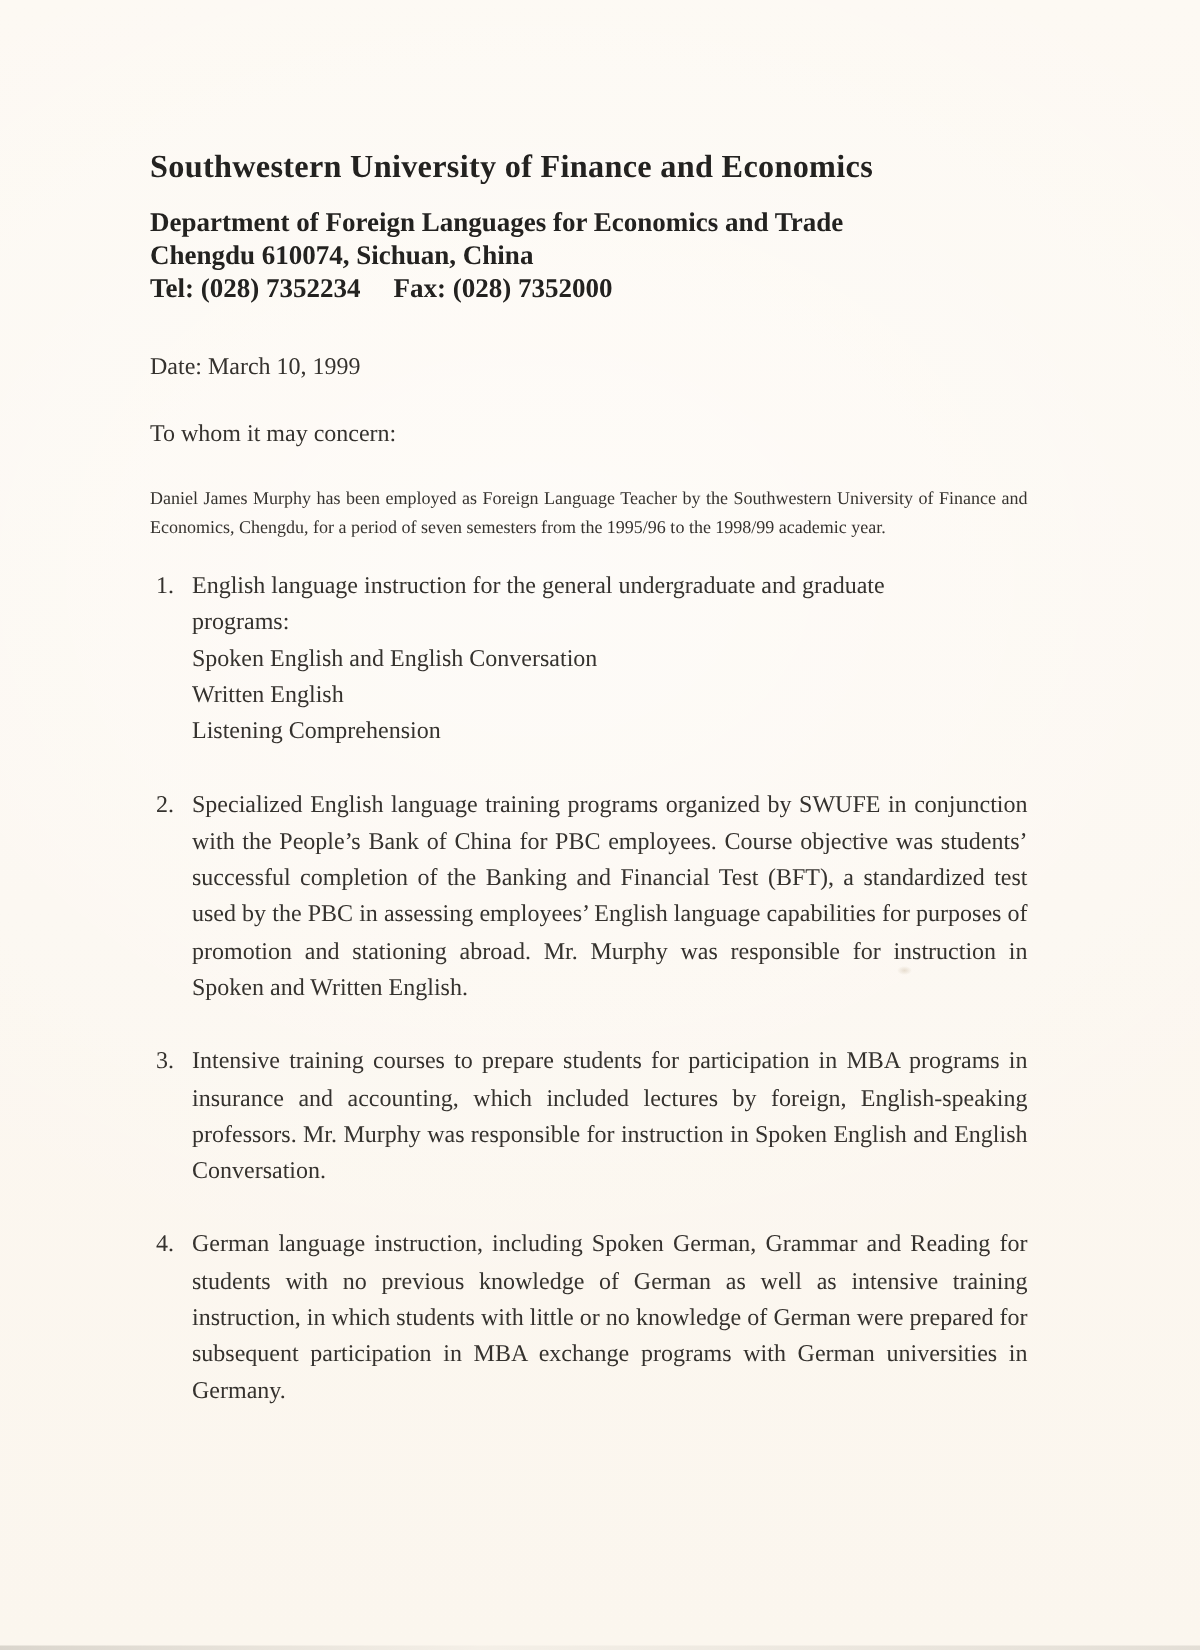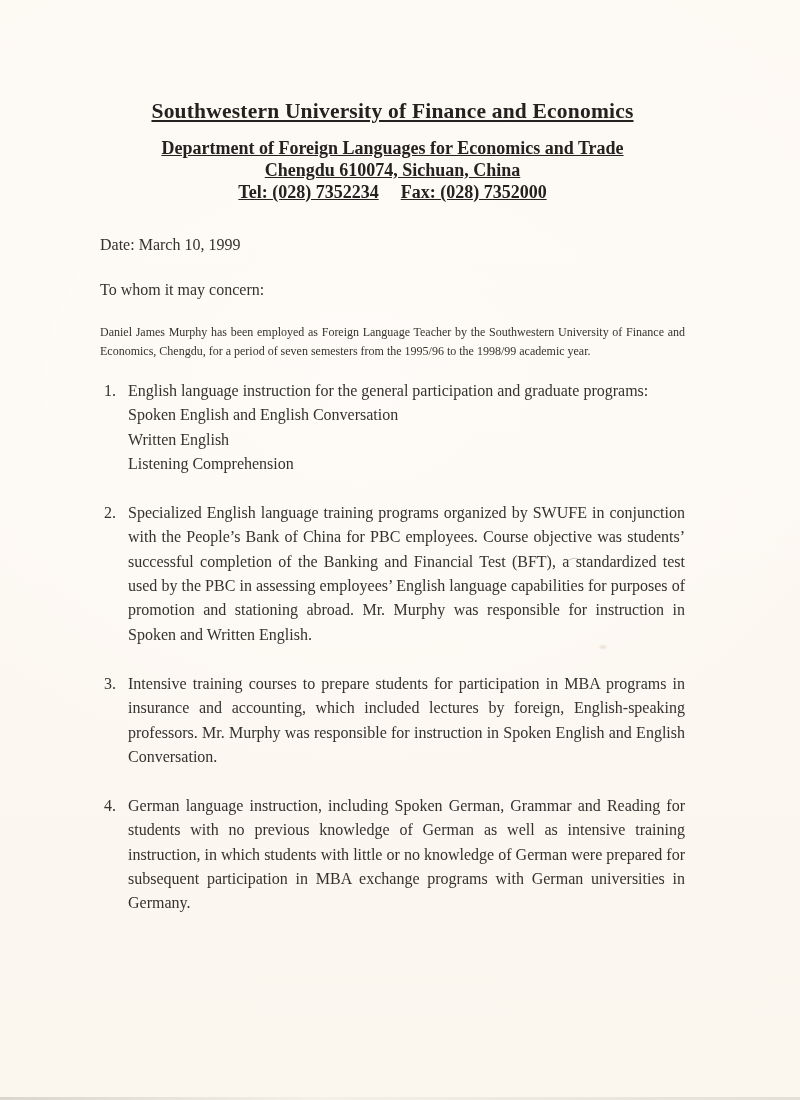--- a/index.html
+++ b/index.html
@@ -25,24 +25,23 @@
     left: 0; right: 0; bottom: 0;
     height: 3px;
     background: linear-gradient(90deg, rgba(120,115,105,0.25), rgba(120,115,105,0.05) 40%, rgba(120,115,105,0.18));
     pointer-events: none;
   }
   .content {
     padding: 98px 115px 0 100px; 
   }
   
   .letterhead {
-    text-align: center;
+    text-align: left;
     font-weight: 700;
     color: #232220;
-    text-decoration: underline;
   }
   .lh-university {
     font-size: 21.5px;
     line-height: 27px;
     margin: 0 0 12px 0;
     letter-spacing: 0.2px;
   }
   .lh-line {
     font-size: 18px;
     line-height: 22px;
@@ -127,21 +126,21 @@
     <div class="meta-line date-line">Date: March 10, 1999</div>
     <div class="meta-line salutation">To whom it may concern:</div>
 
     <div class="para">Daniel James Murphy has been employed as Foreign Language Teacher by the Southwestern University of Finance and Economics, Chengdu, for a period of seven semesters from the 1995/96 to the 1998/99 academic year.</div>
 
     <div class="num-list">
 
       <div class="list-item">
         <div class="item-number">1.</div>
         <div class="item-body">
-          <div class="item-intro">English language instruction for the general participation and graduate programs:</div>
+          <div class="item-intro">English language instruction for the general undergraduate and graduate programs:</div>
           <div class="course-line">Spoken English and English Conversation</div>
           <div class="course-line">Written English</div>
           <div class="course-line">Listening Comprehension</div>
         </div>
       </div>
 
       <div class="list-item">
         <div class="item-number">2.</div>
         <div class="item-body item-text">Specialized English language training programs organized by SWUFE in conjunction with the People’s Bank of China for PBC employees. Course objective was students’ successful completion of the Banking and Financial Test (BFT), a standardized test used by the PBC in assessing employees’ English language capabilities for purposes of promotion and stationing abroad.  Mr. Murphy was responsible for instruction in Spoken and Written English.</div>
       </div>

